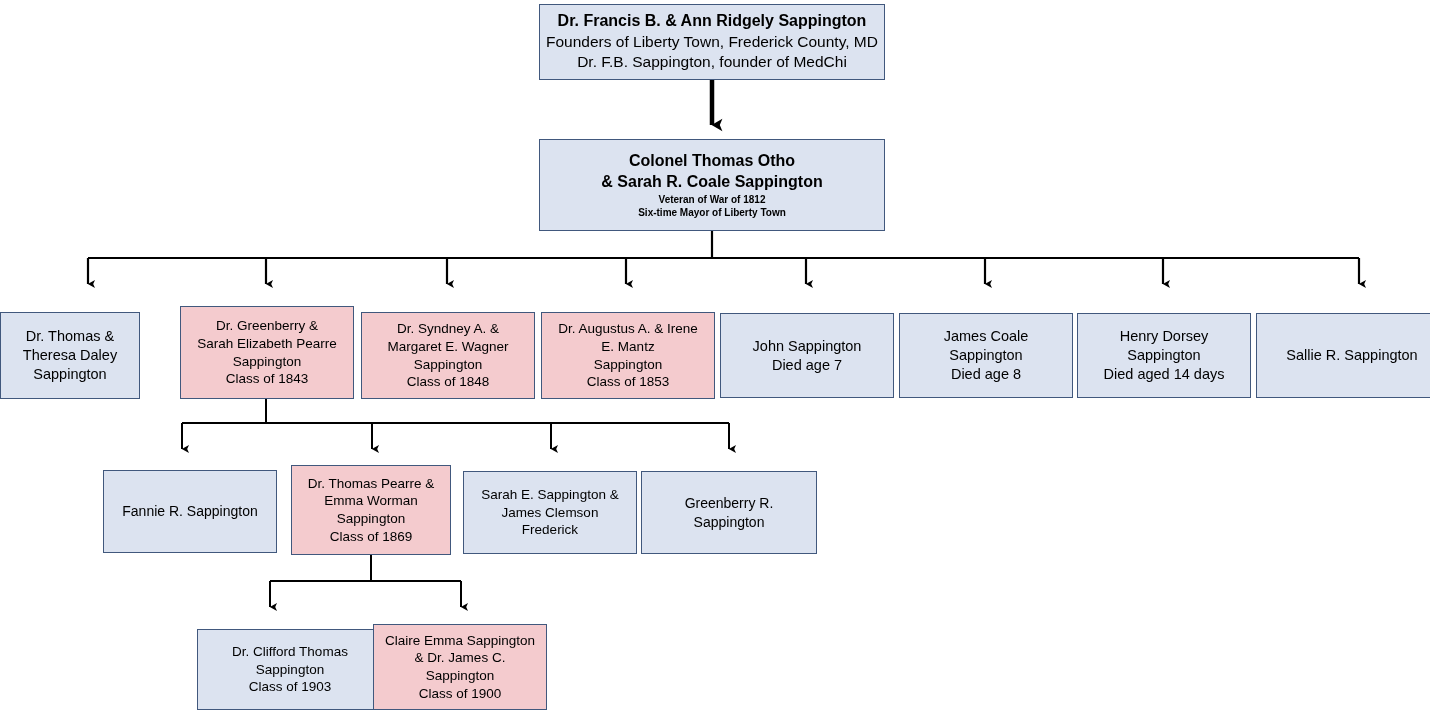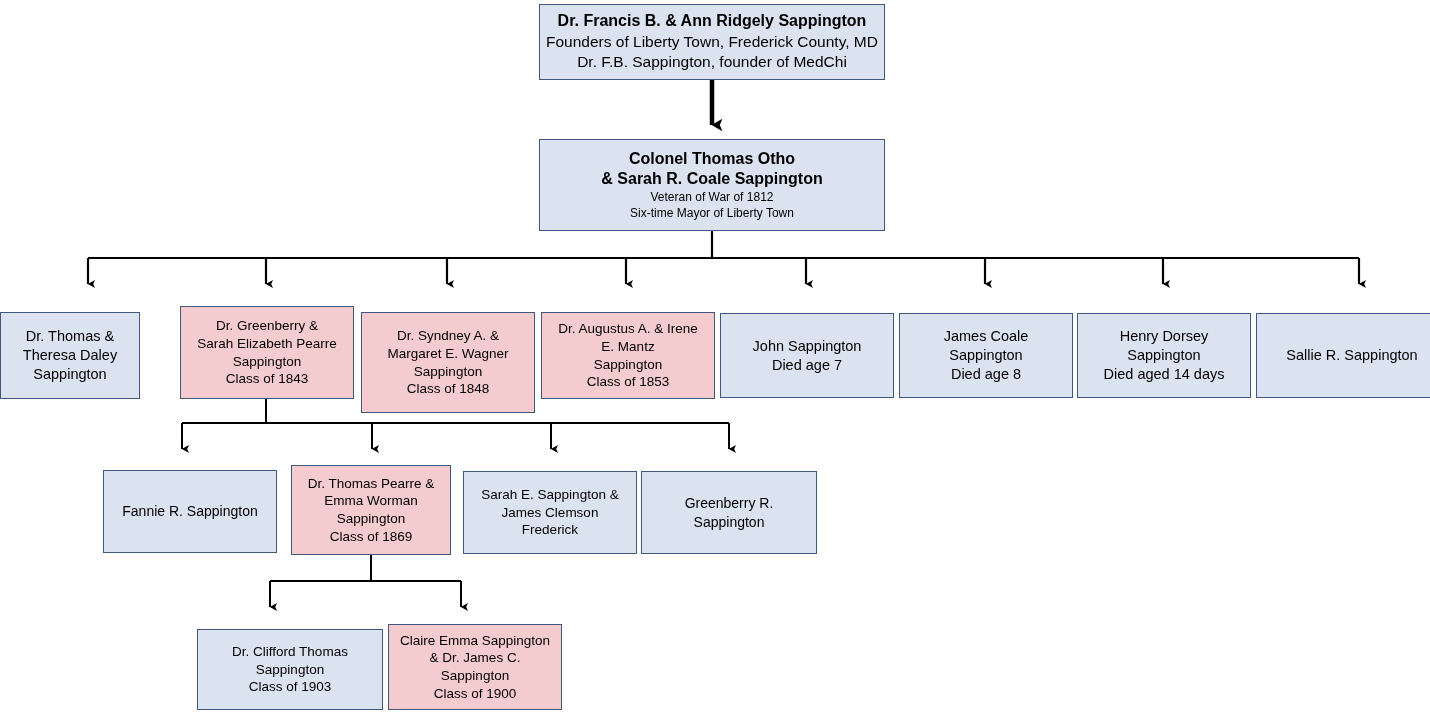--- a/index.html
+++ b/index.html
@@ -45,21 +45,21 @@
   .node .ln {
     display: block;
     white-space: nowrap;
   }
   .node .ln.bold {
     font-weight: bold;
   }
   
   .gen-root .ln        { font-size: 15.5px; }
   .gen-root .ln.bold   { font-size: 16px; }
-  .gen-root2 .ln       { font-size: 12px; }
+  .gen-root2 .ln       { font-size: 10px; font-weight: bold; }
   .gen-root2 .ln.bold  { font-size: 16px; }
   .gen-3 .ln { font-size: 14.5px; }
   .gen-3.tight .ln { font-size: 13.5px; }
   .gen-4 .ln { font-size: 14px; }
   .gen-4.tight .ln { font-size: 13.5px; }
   .gen-5 .ln { font-size: 13.5px; }
 </style>
 </head>
 <body>
 
@@ -115,21 +115,21 @@
         <span class="ln">Dr. Thomas &amp;</span>
         <span class="ln">Theresa Daley</span>
         <span class="ln">Sappington</span>
       </div>
       <div class="node pink gen-3 tight" style="left: 180px; top: 306px; width: 174px; height: 93px;">
         <span class="ln">Dr. Greenberry &amp;</span>
         <span class="ln">Sarah Elizabeth Pearre</span>
         <span class="ln">Sappington</span>
         <span class="ln">Class of 1843</span>
       </div>
-      <div class="node pink gen-3 tight" style="left: 361px; top: 312px; width: 174px; height: 101px;">
+      <div class="node pink gen-3 tight" style="left: 361px; top: 312px; width: 174px; height: 87px;">
         <span class="ln">Dr. Syndney A. &amp;</span>
         <span class="ln">Margaret E. Wagner</span>
         <span class="ln">Sappington</span>
         <span class="ln">Class of 1848</span>
       </div>
       <div class="node pink gen-3 tight" style="left: 541px; top: 312px; width: 174px; height: 87px;">
         <span class="ln">Dr. Augustus A. &amp; Irene</span>
         <span class="ln">E. Mantz</span>
         <span class="ln">Sappington</span>
         <span class="ln">Class of 1853</span>
@@ -167,21 +167,21 @@
       </div>
       <div class="node blue gen-4" style="left: 641px; top: 471px; width: 176px; height: 83px;">
         <span class="ln">Greenberry R.</span>
         <span class="ln">Sappington</span>
       </div>
       <div class="node blue gen-5" style="left: 197px; top: 629px; width: 186px; height: 81px;">
         <span class="ln">Dr. Clifford Thomas</span>
         <span class="ln">Sappington</span>
         <span class="ln">Class of 1903</span>
       </div>
-      <div class="node pink gen-5" style="left: 388px; top: 624px; width: 174px; height: 86px;">
+      <div class="node pink gen-5" style="left: 373px; top: 624px; width: 174px; height: 86px;">
         <span class="ln">Claire Emma Sappington</span>
         <span class="ln">&amp; Dr. James C.</span>
         <span class="ln">Sappington</span>
         <span class="ln">Class of 1900</span>
       </div>
     </div>
 
 </div>
 
 </body></html>

